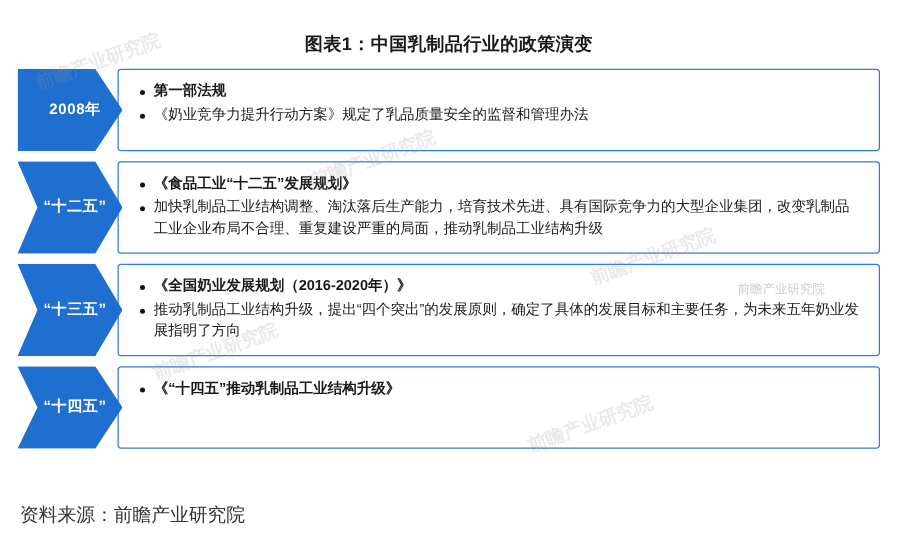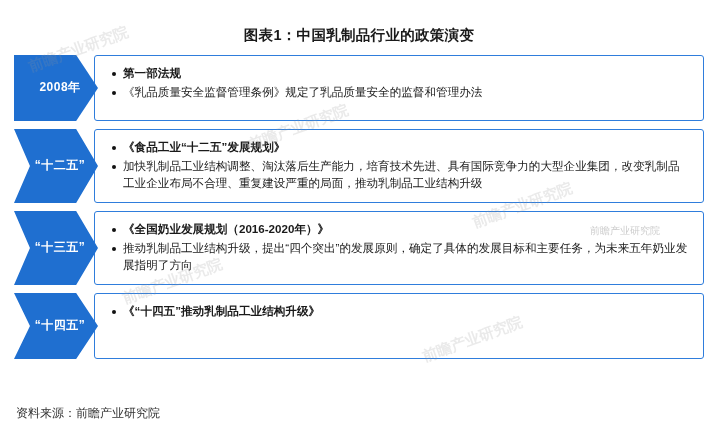--- a/index.html
+++ b/index.html
@@ -101,21 +101,21 @@
     background: #111;
     border-radius: 50%;
   }
   .bullet.bold {
     font-weight: bold;
   }
   .footer {
     position: absolute;
     left: 16px;
     bottom: 10px;
-    font-size: 12px;
+    font-size: 15px;
     color: #333;
   }
   .footer-right {
     position: absolute;
     right: 16px;
     bottom: 10px;
     font-size: 11px;
     color: #555;
   }
   .wm {
@@ -158,21 +158,21 @@
   <div class="title">图表1：中国乳制品行业的政策演变</div>
 
   <div class="chart-area">
 
     <div class="row">
       <div class="chev first">
         <span>2008年</span>
       </div>
       <div class="box">
         <div class="bullet bold">第一部法规</div>
-        <div class="bullet">《乳品质量安全监督管理条例》规定了乳品质量安全的监督和管理办法</div>
+        <div class="bullet">《奶业竞争力提升行动方案》规定了乳品质量安全的监督和管理办法</div>
       </div>
     </div>
 
     <div class="row tall">
       <div class="chev">
         <span>“十二五”</span>
       </div>
       <div class="box">
         <div class="bullet bold">《食品工业“十二五”发展规划》</div>
         <div class="bullet">加快乳制品工业结构调整、淘汰落后生产能力，培育技术先进、具有国际竞争力的大型企业集团，改变乳制品工业企业布局不合理、重复建设严重的局面，推动乳制品工业结构升级</div>

